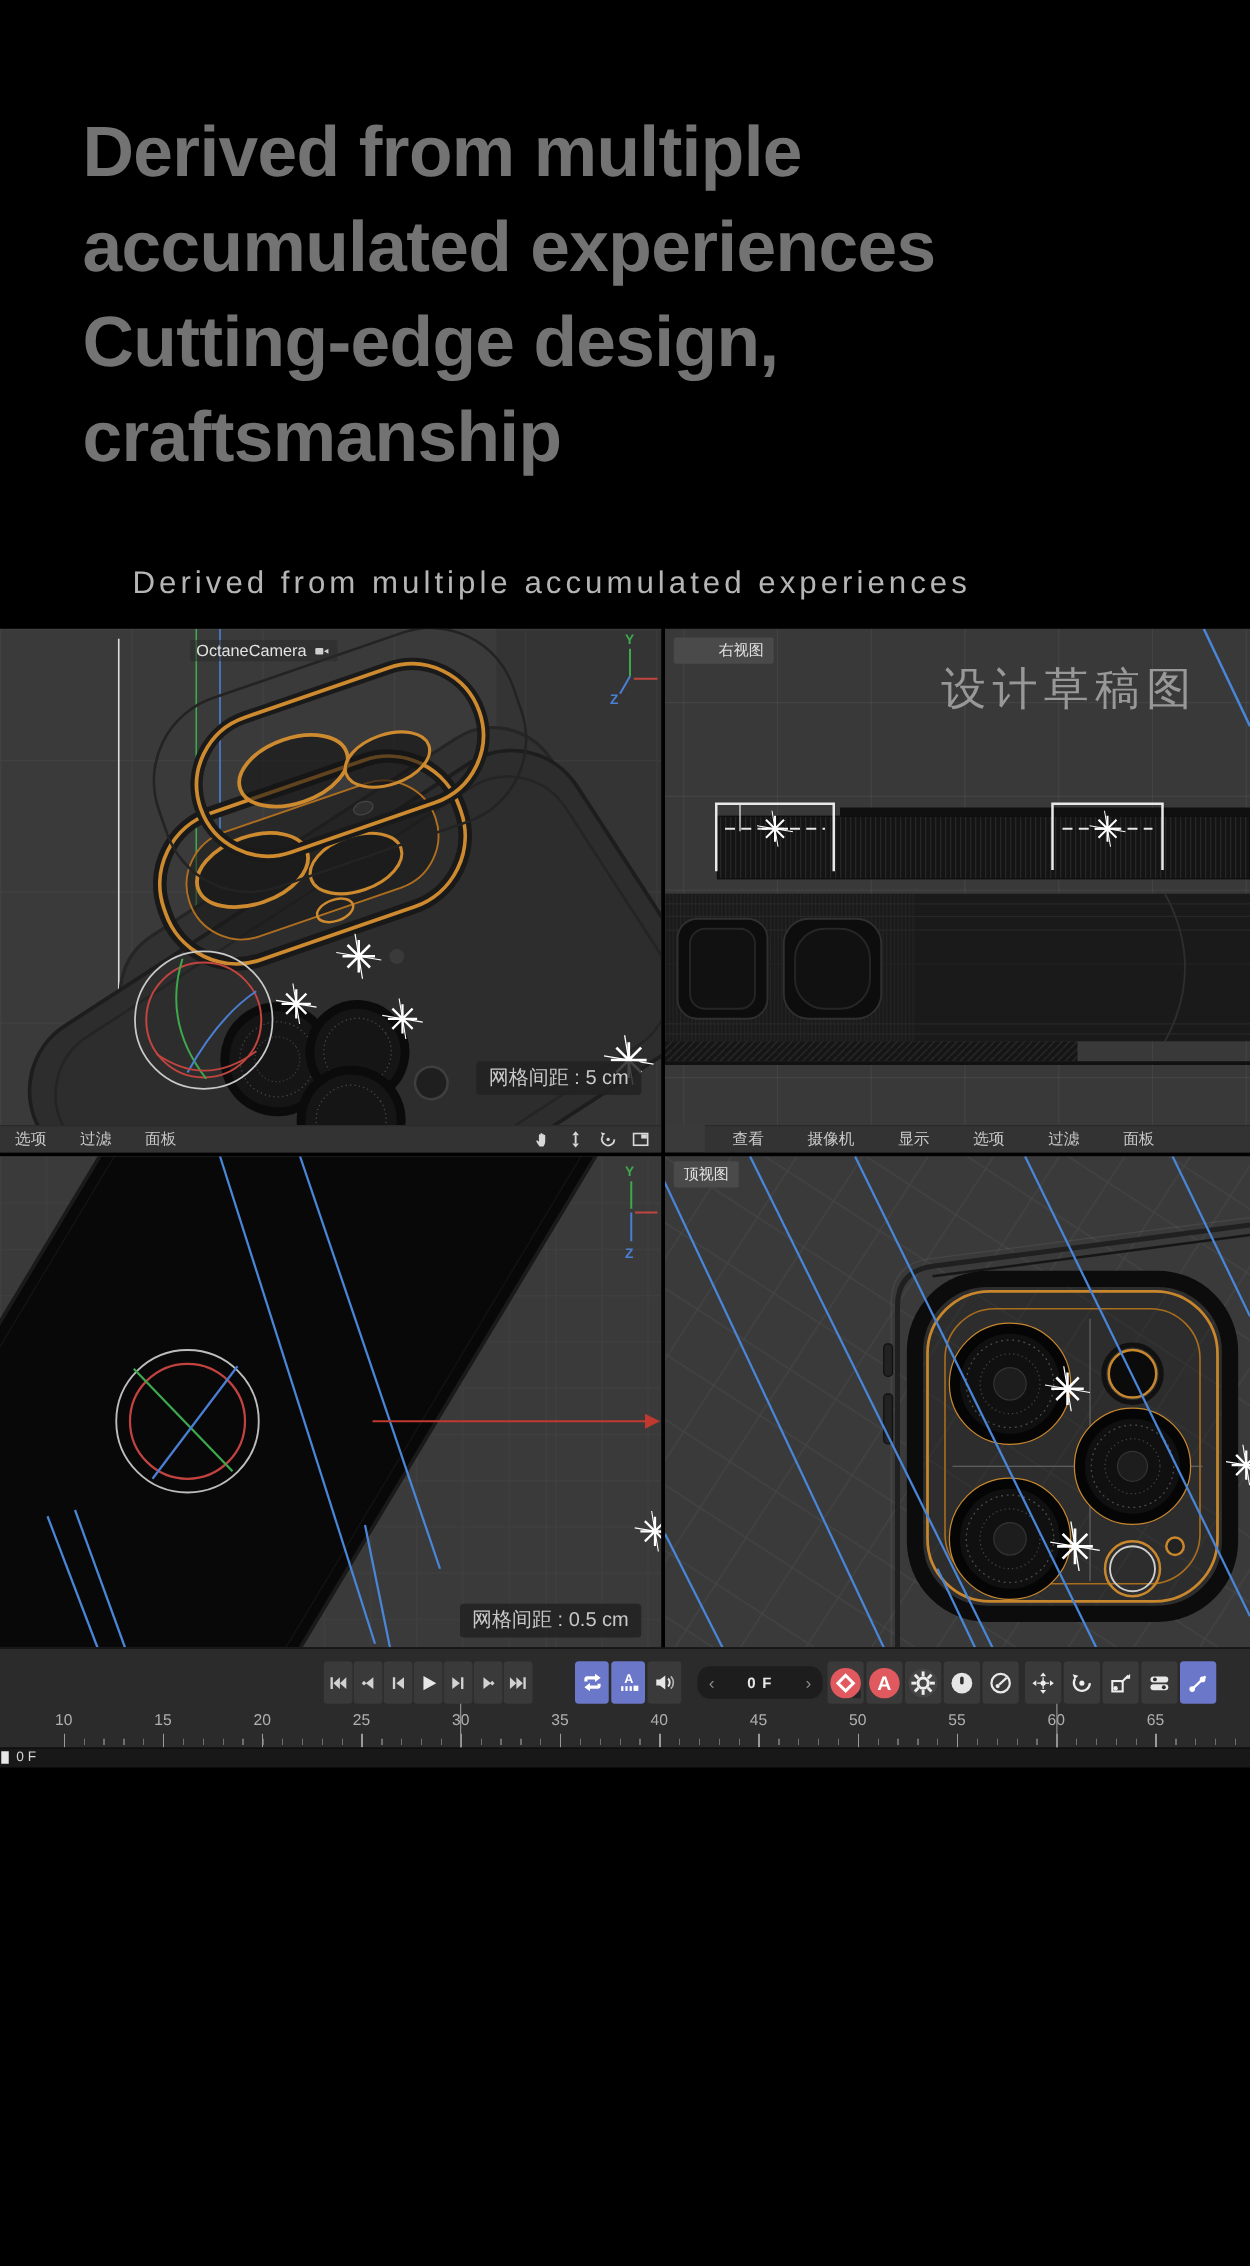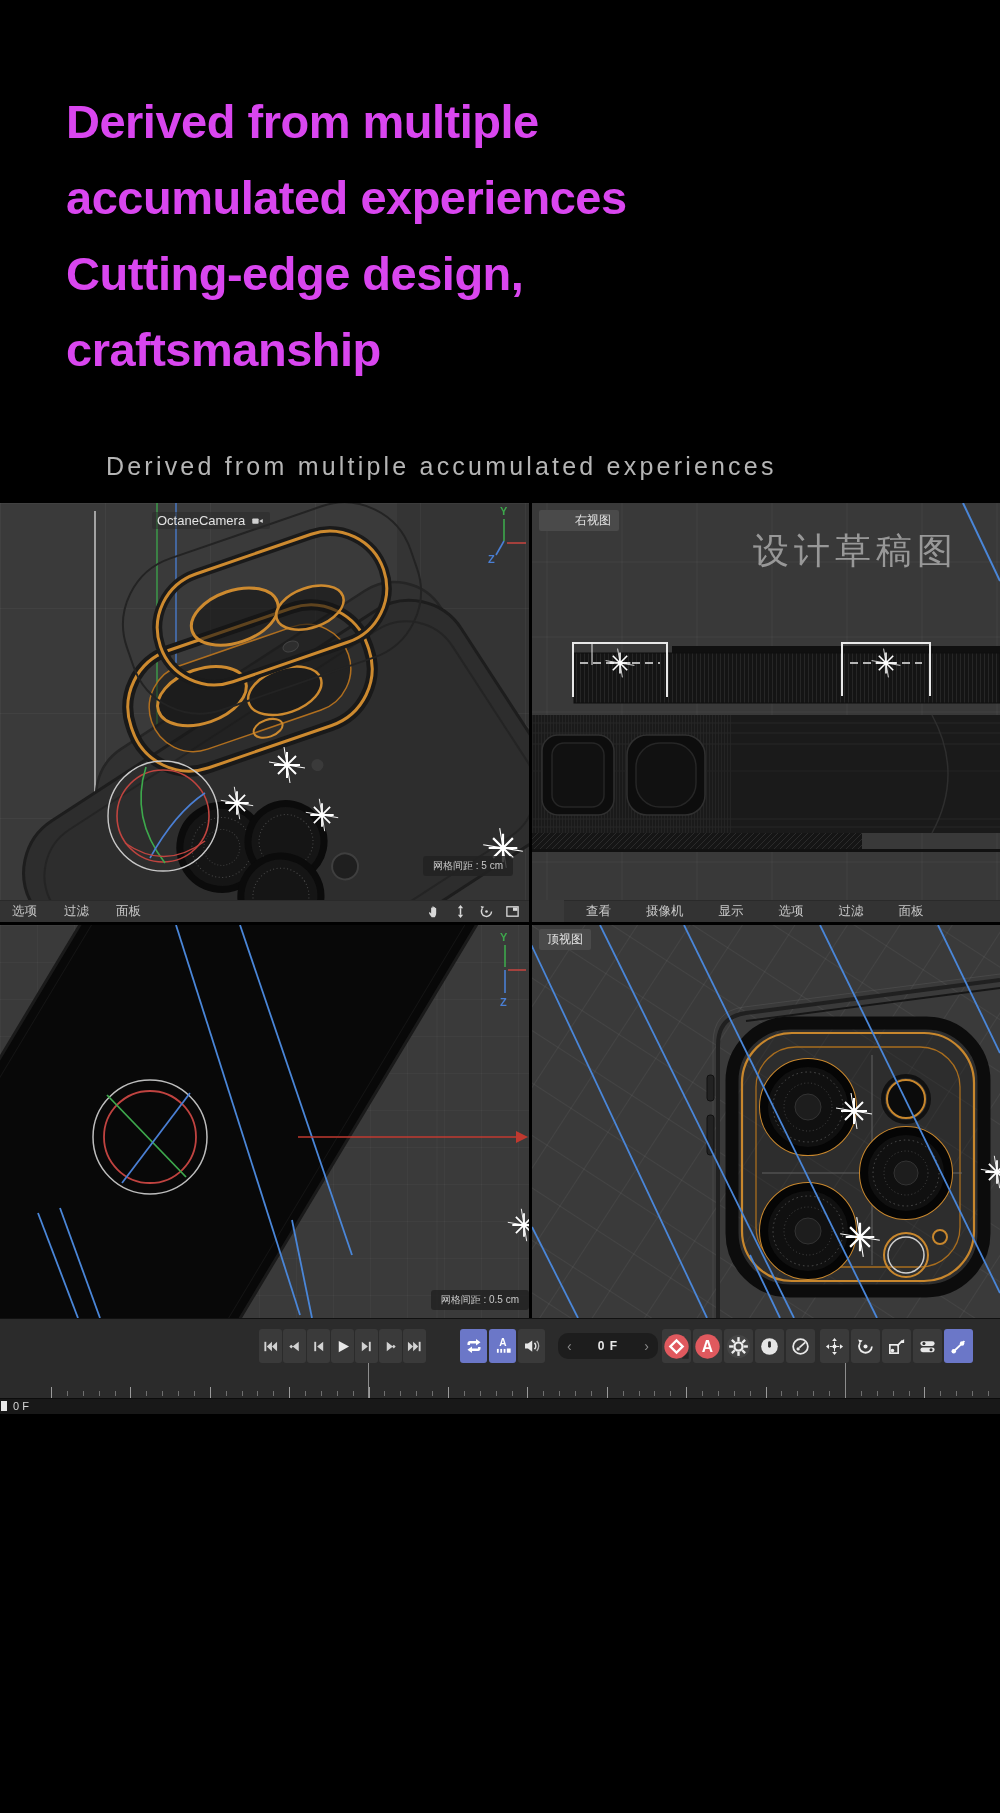--- a/index.html
+++ b/index.html
@@ -1,20 +1,20 @@
 <!DOCTYPE html>
 <html><head>
 <meta charset="utf-8">
 <style>
   html,body{margin:0;padding:0;background:#000;}
   .page{position:relative;width:1000px;height:1813px;background:#000;overflow:hidden;
         font-family:"Liberation Sans","DejaVu Sans",sans-serif;}
 
   
-  .hero-title{position:absolute;left:66px;top:84px;color:#d946ef;font-size:47px;line-height:76px;
+  .hero-title{position:absolute;left:66px;top:84px;color:#737373;font-size:57px;line-height:76px;
               font-weight:700;letter-spacing:-0.5px;white-space:pre-line;}
   .hero-subtitle{position:absolute;left:75px;top:452px;color:#b5b5b5;font-size:25px;
                  letter-spacing:3.2px;font-weight:400;margin-left:31px;}
 
   
   .workspace{position:absolute;left:0;top:503px;width:1000px;}
   .vp{position:absolute;background:#3a3a3a;overflow:hidden;}
   .vp svg.scene{position:absolute;left:0;top:0;}
   .vp-tl{left:0;top:0;width:529px;height:419px;}
   .vp-tr{left:532px;top:0;width:468px;height:419px;}
@@ -31,24 +31,24 @@
   .nav-btn svg{width:15px;height:15px;}
 
   .vp-label{position:absolute;background:#4a4a4a;color:#e3e3e3;font-size:12px;
             padding:2px 8px;border-radius:2px;z-index:3;}
   .octane-label{position:absolute;left:152px;top:9px;color:#e3e3e3;font-size:13px;z-index:3;
                 display:flex;align-items:center;gap:5px;background:rgba(42,42,42,.55);
                 padding:1px 5px;border-radius:2px;}
   .octane-label svg{width:15px;height:12px;}
   .watermark{position:absolute;right:42px;top:24px;color:#989898;font-size:36px;
              letter-spacing:5px;z-index:3;}
-  .grid-pill{position:absolute;background:rgba(34,34,34,.85);color:#c9c9c9;font-size:10px;
+  .grid-pill{position:absolute;background:rgba(34,34,34,.85);color:#c9c9c9;font-size:16px;
              padding:3px 10px;border-radius:3px;z-index:3;}
   .pill-tl{right:16px;bottom:46px;}
-  .pill-bl{right:0;bottom:8px;margin-left:13px;}
+  .pill-bl{right:16px;bottom:8px;margin-left:13px;}
 
   
   .timeline{position:absolute;left:0;top:1318px;width:1000px;height:80px;background:#2b2b2b;
             border-top:1px solid #111;}
   .tl-title{position:absolute;left:74px;top:12px;color:#fff;font-size:34px;z-index:6;
             white-space:nowrap;text-shadow:0 1px 2px rgba(0,0,0,.4);}
   .tl-title .b{font-weight:800;letter-spacing:2.5px;}
   .tl-title .r{font-weight:400;letter-spacing:1px;margin-left:10px;}
   .btngroup{position:absolute;top:10px;display:flex;gap:1px;z-index:3;}
   .grp-transport{left:259px;}
@@ -649,20 +649,34 @@
           <span style="display:flex">
             <svg viewBox="0 0 16 16">
               <path d="M3 13L13 3.5" stroke="#fff" stroke-width="1.6"></path>
               <circle cx="4" cy="12" r="1.9" fill="#fff"></circle>
               <circle cx="11" cy="5.5" r="1.9" fill="#fff"></circle>
             </svg>
           </span>
         </div>
       </div>
 
+    <div class="ruler-nums">
+        <span class="ruler-num" style="left: 51px;">10</span>
+        <span class="ruler-num" style="left: 130.4px;">15</span>
+        <span class="ruler-num" style="left: 209.8px;">20</span>
+        <span class="ruler-num" style="left: 289.2px;">25</span>
+        <span class="ruler-num" style="left: 368.6px;">30</span>
+        <span class="ruler-num" style="left: 448px;">35</span>
+        <span class="ruler-num" style="left: 527.4px;">40</span>
+        <span class="ruler-num" style="left: 606.8px;">45</span>
+        <span class="ruler-num" style="left: 686.2px;">50</span>
+        <span class="ruler-num" style="left: 765.6px;">55</span>
+        <span class="ruler-num" style="left: 845px;">60</span>
+        <span class="ruler-num" style="left: 924.4px;">65</span>
+      </div>
     <div class="frame-line" style="left:368px;"></div>
     <div class="frame-line" style="left:845px;"></div>
     <div class="ticks"></div>
   </div>
 
   <div class="frame-strip">
     <div class="playhead"></div>
     <div class="cur-frame">0 F</div>
   </div>
 

